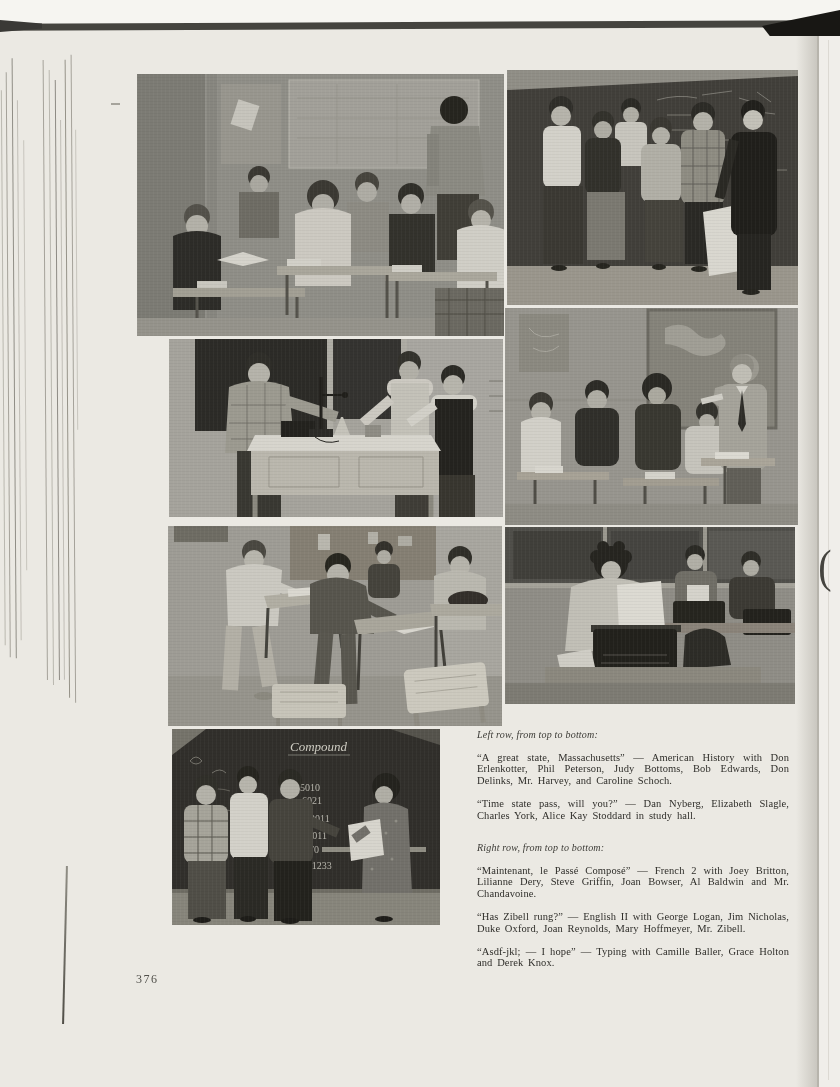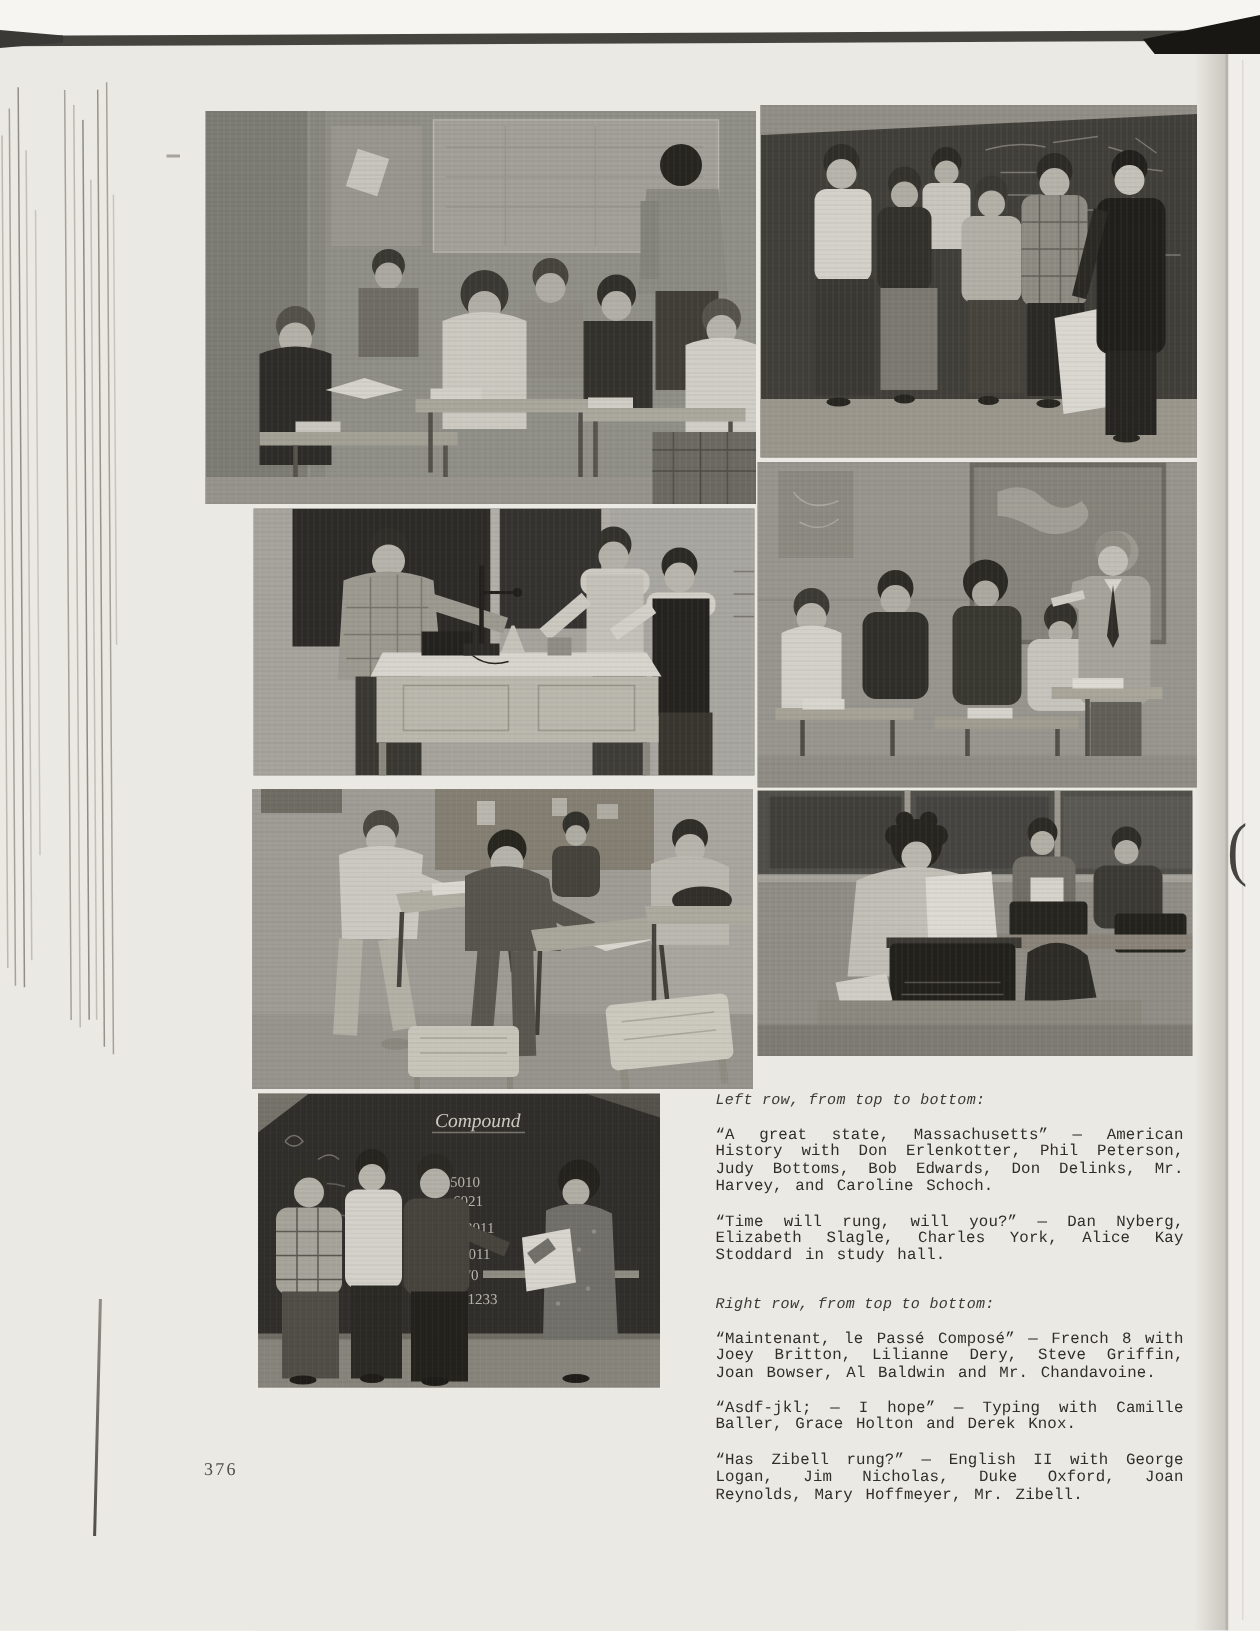--- a/index.html
+++ b/index.html
@@ -36,21 +36,21 @@
 
   
   .photo { position:absolute; overflow:hidden; background:#8a8880; }
   .photo svg { display:block; width:100%; height:100%; }
   .photo::after { content:""; position:absolute; inset:0; pointer-events:none;
     background:
       repeating-linear-gradient(0deg, rgba(0,0,0,.035) 0 1px, transparent 1px 3px),
       repeating-linear-gradient(90deg, rgba(255,255,255,.03) 0 1px, transparent 1px 4px); }
 
   
-  .captions { position:absolute; left:477px; top:729px; width:312px; color:#2f2e2a;font-family:Liberation Mono, monospace; }
+  .captions { position:absolute; left:477px; top:729px; width:312px; color:#2f2e2a; }
   .cap-head { font-style:italic; font-size:10px; margin:0 0 3px; color:#3b3a35; letter-spacing:.2px; }
   .cap-head.gap { margin-top:21px; }
   .cap { font-size:10.5px; line-height:11.4px; margin:12px 0 4px; text-align:justify;
     word-spacing:2px; letter-spacing:.1px; }
   .pagenum { position:absolute; left:136px; top:972px; font-size:12px; color:#504f4a; letter-spacing:1.5px; }
 </style>
 </head>
 <body>
 
 <div class="canvas">
@@ -451,22 +451,22 @@
           <ellipse cx="76" cy="190" rx="8" ry="3"></ellipse>
         <ellipse cx="118" cy="192" rx="9" ry="3"></ellipse>
           <ellipse cx="212" cy="190" rx="9" ry="3"></ellipse>
       </g>
     </svg>
   </figure>
 
   <div class="captions">
     <p class="cap-head">Left row, from top to bottom:</p>
     <p class="cap">“A great state, Massachusetts” — American History with Don Erlenkotter, Phil Peterson, Judy Bottoms, Bob Edwards, Don Delinks, Mr. Harvey, and Caroline Schoch.</p>
-    <p class="cap">“Time will rung, will you?” — Dan Nyberg, Elizabeth Slagle, Charles York, Alice Kay Stoddard in study hall.</p>
+    <p class="cap">“Time state pass, will you?” — Dan Nyberg, Elizabeth Slagle, Charles York, Alice Kay Stoddard in study hall.</p>
     <p class="cap-head gap">Right row, from top to bottom:</p>
-    <p class="cap">“Maintenant, le Passé Composé” — French 8 with Joey Britton, Lilianne Dery, Steve Griffin, Joan Bowser, Al Baldwin and Mr. Chandavoine.</p>
+    <p class="cap">“Maintenant, le Passé Composé” — French 2 with Joey Britton, Lilianne Dery, Steve Griffin, Joan Bowser, Al Baldwin and Mr. Chandavoine.</p>
+    <p class="cap">“Has Zibell rung?” — English II with George Logan, Jim Nicholas, Duke Oxford, Joan Reynolds, Mary Hoffmeyer, Mr. Zibell.</p>
     <p class="cap">“Asdf-jkl; — I hope” — Typing with Camille Baller, Grace Holton and Derek Knox.</p>
-    <p class="cap">“Has Zibell rung?” — English II with George Logan, Jim Nicholas, Duke Oxford, Joan Reynolds, Mary Hoffmeyer, Mr. Zibell.</p>
   </div>
 
   <div class="pagenum">376</div>
 
 </div>
 
 </body></html>

